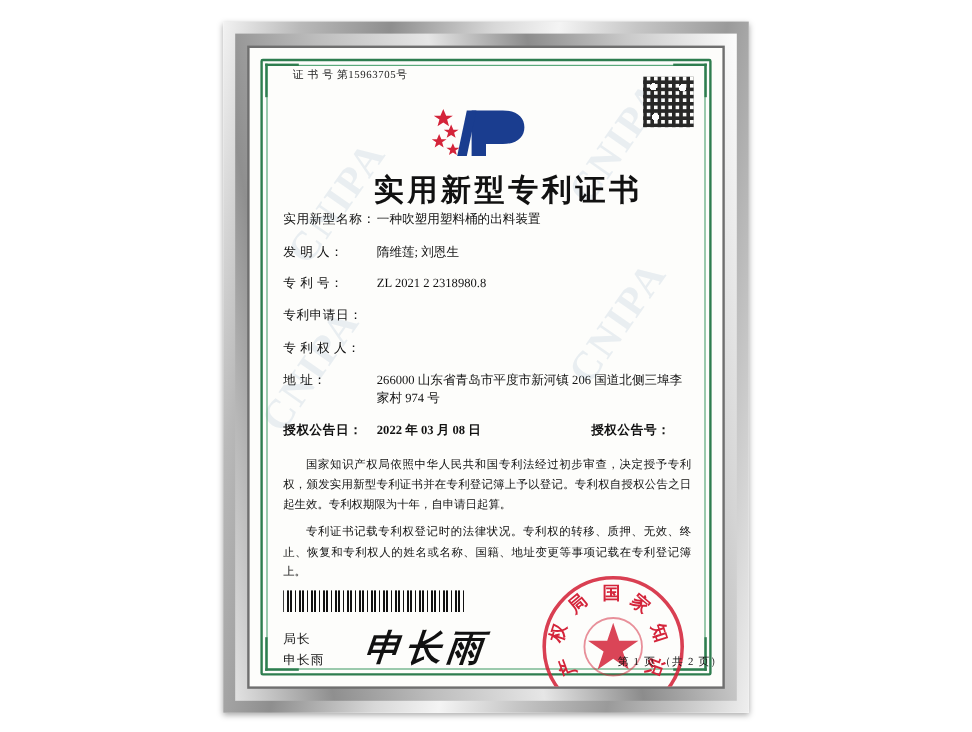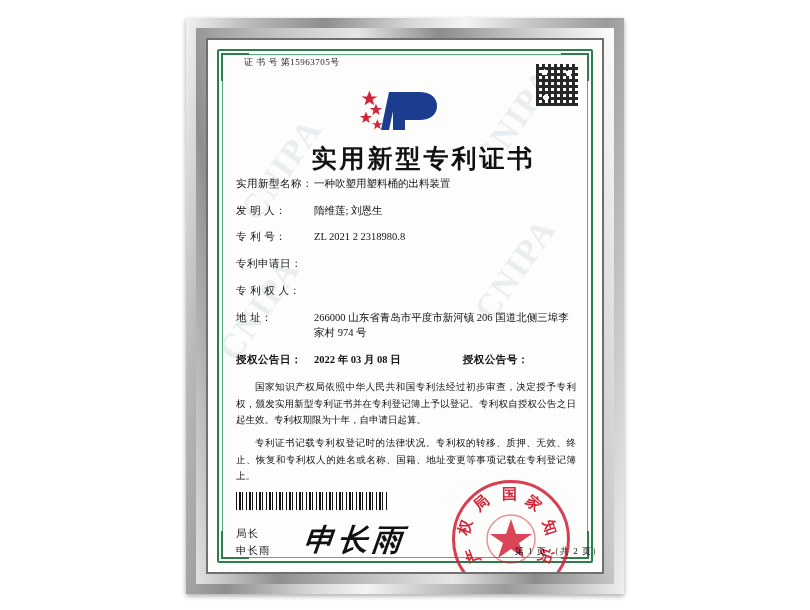--- a/index.html
+++ b/index.html
@@ -168,30 +168,30 @@
   }
   .lbl {
     flex: 0 0 78px;
     white-space: nowrap;
     letter-spacing: .5px;
   }
   .val {
     flex: 1 1 auto;
   }
   .row-split { justify-content: flex-start; font-weight: bold; }
-  .split-right { margin-left: 62px; display: flex; }
+  .split-right { margin-left: 92px; display: flex; }
   .split-right .lbl { flex: 0 0 auto; margin-right: 10px; }
 
   
   .paras {
     position: absolute;
     left: 28px;
     right: 26px;
     top: 340px;
-    font-family: Liberation Mono, monospace;
+    font-family: Liberation Serif, serif;
     font-size: 9.5px;
     line-height: 1.75;
     color: #111;
     text-align: justify;
   }
   .para { text-indent: 2em; margin-bottom: 6px; }
 
   
   .barcode {
     position: absolute;

